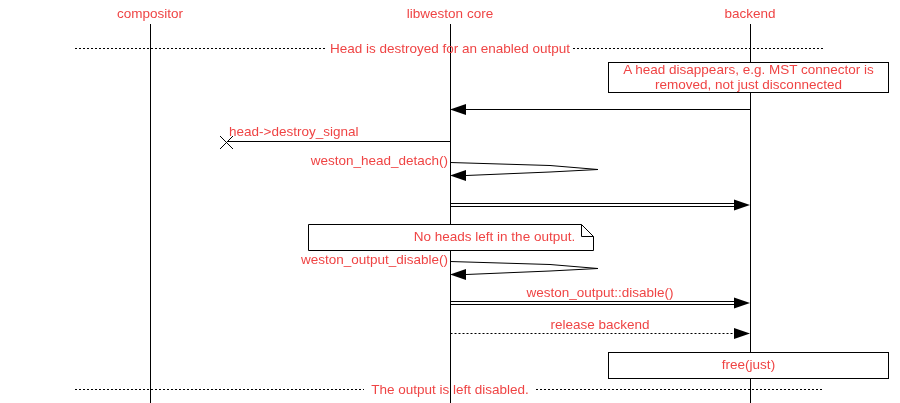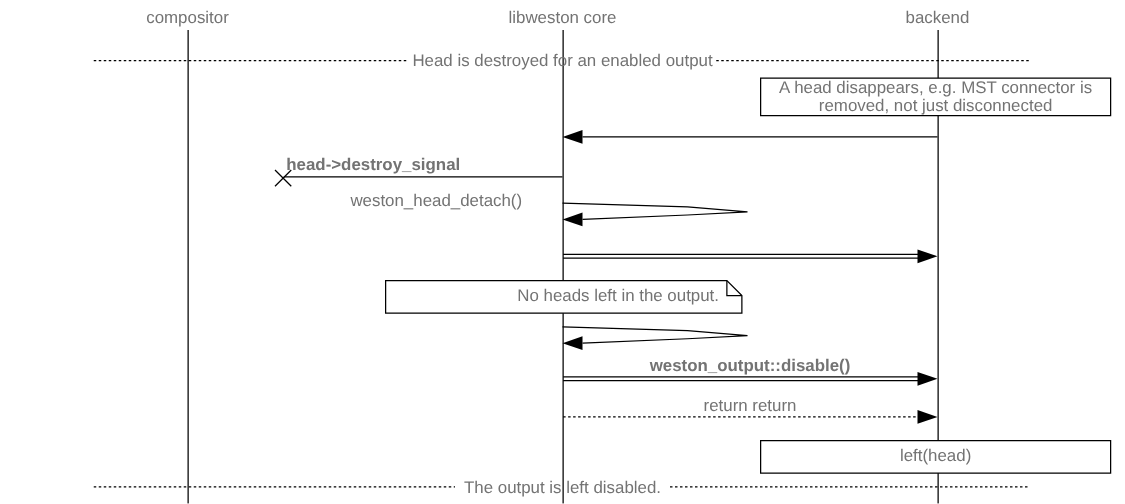--- a/index.html
+++ b/index.html
@@ -2,32 +2,32 @@
 <html><head>
 <meta charset="utf-8">
 <style>
   html,body{margin:0;padding:0;background:#fff;}
   .diagram{
     position:relative;
     width:900px;height:403px;
     background:#fff;
     font-family:"Liberation Sans",sans-serif;
     font-size:13.5px;
-    color:#737373;
+    color:#ef4444;
     overflow:hidden;
   }
   .diagram svg{position:absolute;left:0;top:0;}
   .lbl{
     position:absolute;
     height:16px;
     line-height:16px;
     white-space:nowrap;
   }
   .lbl.center{text-align:center;}
-  .lbl.right{text-align:center;}
+  .lbl.right{text-align:right;}
   .boxtext{
     position:absolute;
     text-align:center;
     line-height:14.5px;
     white-space:normal;
   }
 </style>
 </head>
 <body>
 
@@ -101,21 +101,22 @@
   </svg>
 
   <div class="lbl center" style="left:75px;top:6px;width:150px;">compositor</div>
   <div class="lbl center" style="left:375px;top:6px;width:150px;">libweston core</div>
   <div class="lbl center" style="left:675px;top:6px;width:150px;">backend</div>
 
   <div class="lbl center" style="left:300px;top:382px;width:300px;">The output is left disabled.</div>
   <div class="lbl center" style="left:300px;top:41px;width:300px;">Head is destroyed for an enabled output</div>
 
   <div class="boxtext" style="left:610px;top:63px;width:277px;">A head disappears, e.g. MST connector is removed, not just disconnected</div>
-  <div class="boxtext" style="left:608px;top:358px;width:281px;">left(head)</div>
+  <div class="boxtext" style="left:608px;top:358px;width:281px;">free(just)</div>
   <div class="lbl center" style="left:308px;top:229px;width:285px;padding-left:44px;">No heads left in the output.</div>
 
-  <div class="lbl" style="left:229px;top:124px;font-weight:bold;">head-&gt;destroy_signal</div>
+  <div class="lbl" style="left:229px;top:124px;">head-&gt;destroy_signal</div>
   <div class="lbl right" style="left:250px;top:153px;width:198px;">weston_head_detach()</div>
-  <div class="lbl center" style="left:450px;top:285px;width:300px;font-weight:bold;">weston_output::disable()</div>
-  <div class="lbl center" style="left:450px;top:317px;width:300px;">return return</div>
+  <div class="lbl right" style="left:250px;top:252px;width:198px;">weston_output_disable()</div>
+  <div class="lbl center" style="left:450px;top:285px;width:300px;">weston_output::disable()</div>
+  <div class="lbl center" style="left:450px;top:317px;width:300px;">release backend</div>
 
 </div>
 
 </body></html>

